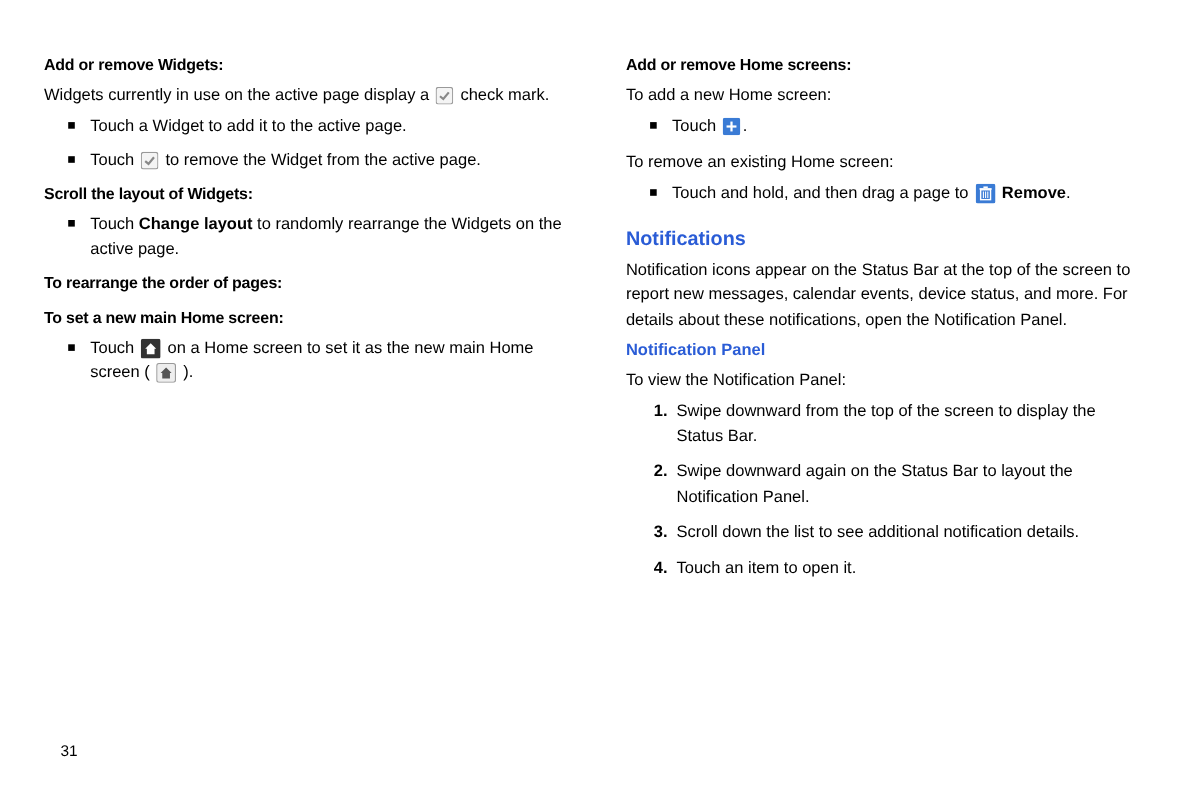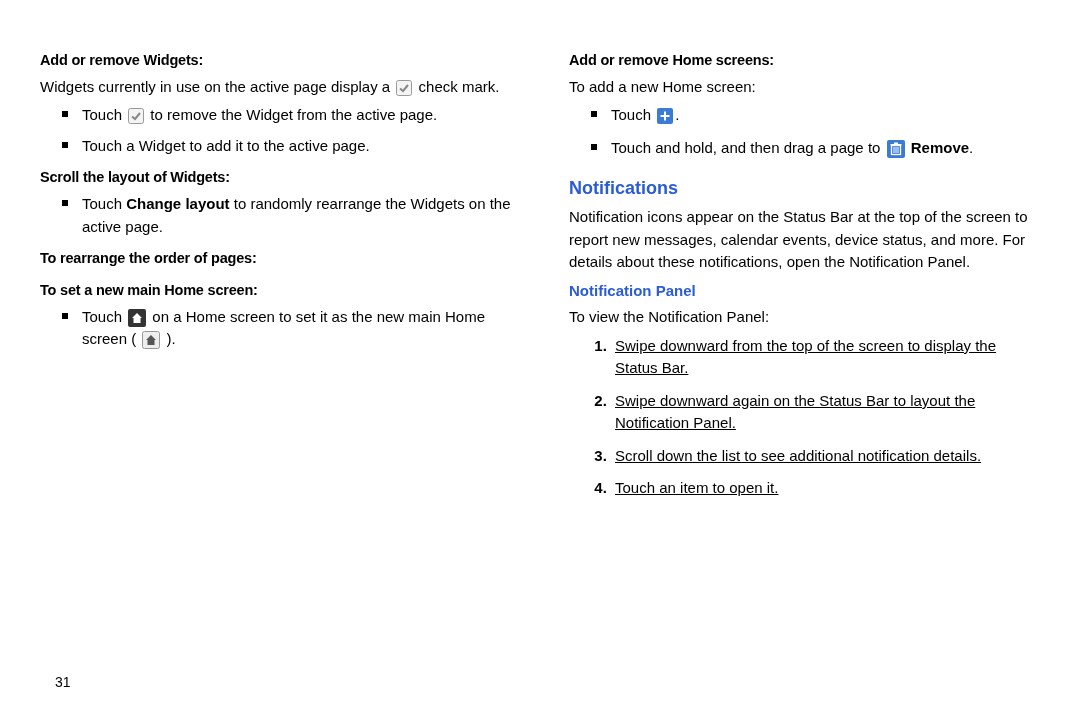--- a/index.html
+++ b/index.html
@@ -47,21 +47,20 @@
     position: absolute;
     left: 0;
     top: 7px;
     width: 6px;
     height: 6px;
     background: #000;
   }
   ol.numbers {
     padding-left: 42px;
     margin: 4px 0 6px 0;
-    text-decoration: underline;
   }
   ol.numbers li {
     margin-bottom: 10px;
     padding-left: 4px;
   }
   ol.numbers li::marker {
     font-weight: bold;
   }
   .section-title-italic {
     font-weight: bold;
@@ -110,29 +109,29 @@
         <svg width="16" height="16" viewBox="0 0 16 16">
           <rect x="0.5" y="0.5" width="15" height="15" rx="2" fill="#f4f4f4" stroke="#999"></rect>
           <path d="M4 8.5 L7 11 L12 5" stroke="#888" stroke-width="2" fill="none"></path>
         </svg>
       </span>
       <span> check mark.</span>
     </div>
 
     <ul class="bullets">
       <li>
+        <span>Touch a Widget to add it to the active page.</span>
+      </li>
+      <li>
         <span>Touch </span><span class="icon">
           <svg width="16" height="16" viewBox="0 0 16 16">
             <rect x="0.5" y="0.5" width="15" height="15" rx="2" fill="#f4f4f4" stroke="#999"></rect>
             <path d="M4 8.5 L7 11 L12 5" stroke="#888" stroke-width="2" fill="none"></path>
           </svg>
         </span><span> to remove the Widget from the active page.</span>
-      </li>
-      <li>
-        <span>Touch a Widget to add it to the active page.</span>
       </li>
     </ul>
 
     <div class="heading-bold">Scroll the layout of Widgets:</div>
     <ul class="bullets">
       <li>
         <span>Touch </span><span class="strong">Change layout</span><span> to randomly rearrange the Widgets on the active page.</span>
       </li>
     </ul>
 
@@ -165,20 +164,21 @@
       <li>
         <span>Touch </span><span class="icon">
           <svg width="16" height="16" viewBox="0 0 16 16">
             <rect x="0" y="0" width="16" height="16" rx="2" fill="#3a7bd5"></rect>
             <rect x="7" y="3.5" width="2" height="9" fill="#fff"></rect>
             <rect x="3.5" y="7" width="9" height="2" fill="#fff"></rect>
           </svg>
         </span><span>.</span>
       </li>
     </ul>
+    <div class="para">To remove an existing Home screen:</div>
     <ul class="bullets">
       <li>
         <span>Touch and hold, and then drag a page to </span><span class="icon">
           <svg width="18" height="18" viewBox="0 0 18 18">
             <rect x="0" y="0" width="18" height="18" rx="2" fill="#3a7bd5"></rect>
             <rect x="4.5" y="5.5" width="9" height="9" fill="none" stroke="#fff" stroke-width="1.3"></rect>
             <rect x="3.5" y="4" width="11" height="1.5" fill="#fff"></rect>
             <rect x="7" y="2.5" width="4" height="1.5" fill="#fff"></rect>
             <line x1="7" y1="7" x2="7" y2="13" stroke="#fff" stroke-width="1"></line>
             <line x1="9" y1="7" x2="9" y2="13" stroke="#fff" stroke-width="1"></line>

